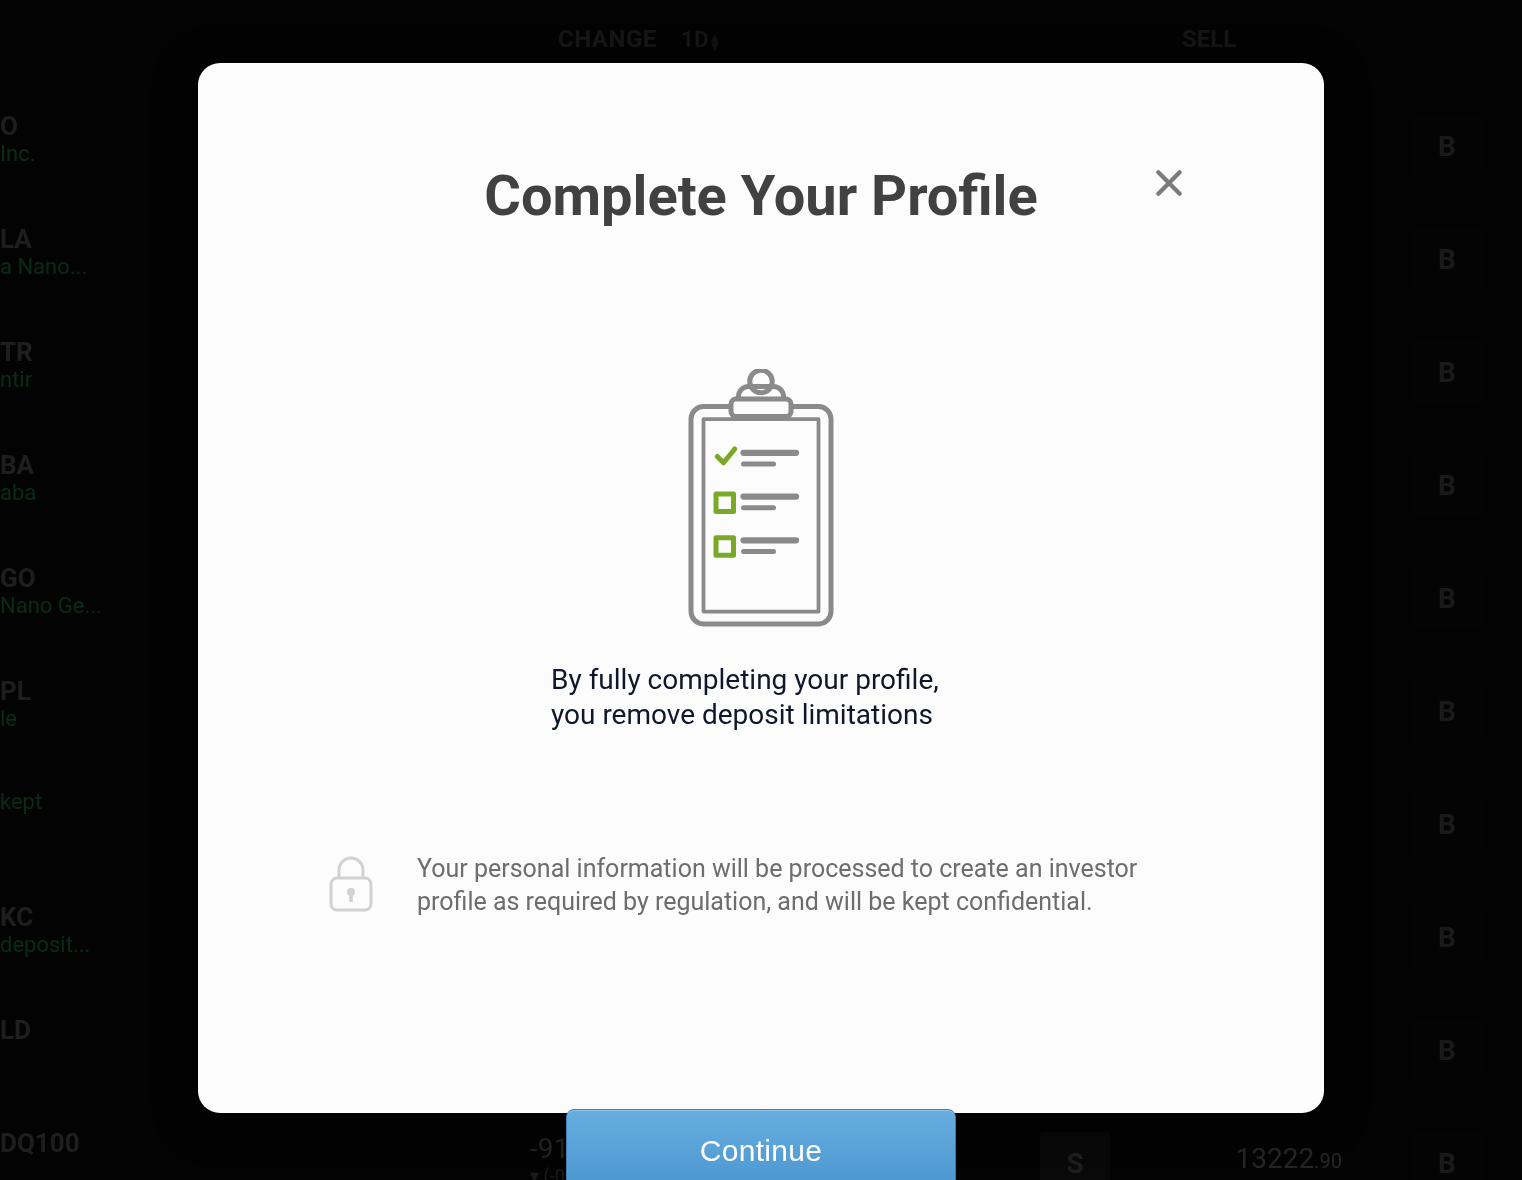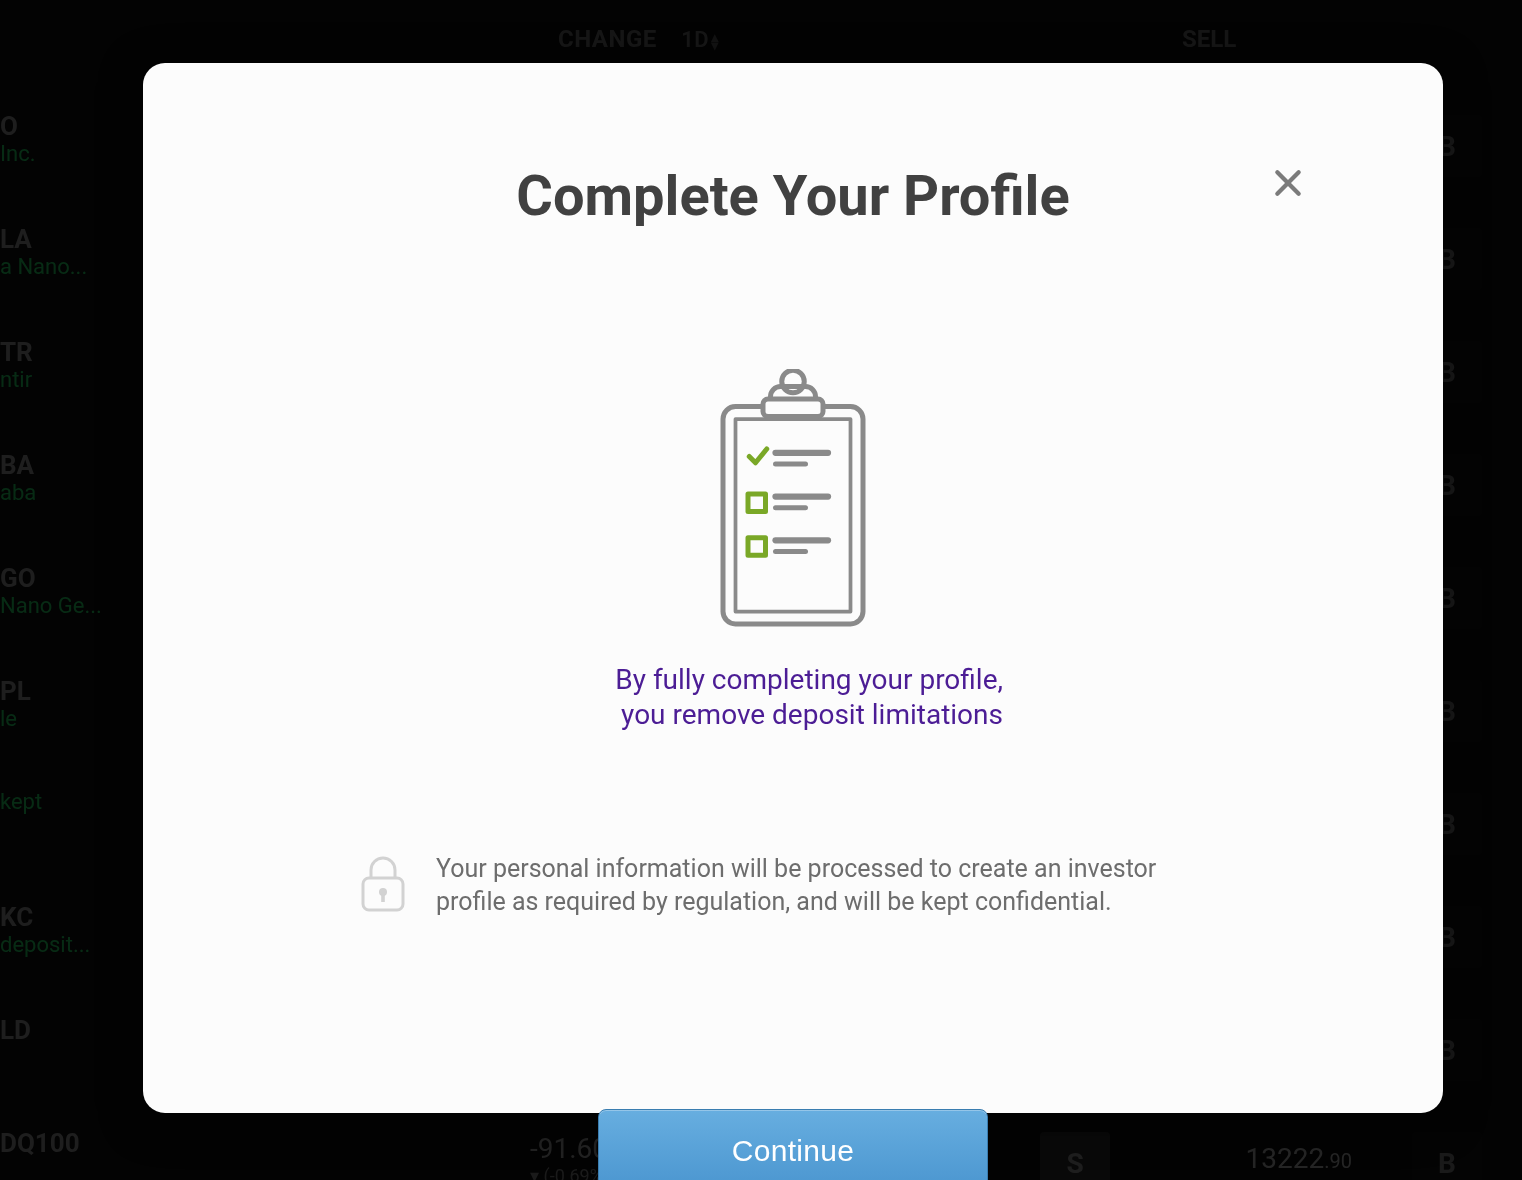--- a/index.html
+++ b/index.html
@@ -15,40 +15,40 @@
   .sortcaret { display: inline-block; font-size: 14px; vertical-align: middle; margin-left: 2px; color: #555; line-height: 8px; }
   .sell-col { left: 1182px; font-weight: 700; font-size: 24px; color: #666; }
 
   .rows { margin-top: 80px; }
   .row { height: 113px; position: relative; }
   .row .sym { position: absolute; left: 0; top: 6px; text-align: left; }
   .row .tkr { font-weight: 700; font-size: 26px; color: #888; white-space: nowrap; }
   .row .name { font-size: 22px; color: #22c55e; white-space: nowrap; }
   .row .bbtn { position: absolute; right: 0; top: 10px; width: 70px; height: 62px; background: #161616; color: #777; font-weight: 700; font-size: 28px; display: flex; align-items: center; justify-content: center; border-radius: 4px; }
   .row .sbtn { position: absolute; right: 372px; top: 10px; width: 70px; height: 62px; background: #2a2a2a; color: #888; font-weight: 700; font-size: 28px; display: flex; align-items: center; justify-content: center; border-radius: 4px; }
-  .row .sellprice { position: absolute; right: 130px; top: 20px; font-size: 28px; color: #aaa; }
+  .row .sellprice { position: absolute; right: 140px; top: 20px; font-size: 28px; color: #aaa; }
   .row .chg { position: absolute; left: 530px; top: 10px; font-size: 28px; color: #999; text-align: left; }
   .row .chg .pct { font-size: 18px; color: #777; }
 
   
   .overlay { position: absolute; inset: 0; background: rgba(0,0,0,0.78); }
 
   
-  .modal { position: absolute; top: 63px; left: 50%; transform: translateX(-50%); width: 1300px; height: 1050px; background: #fcfcfc; border-radius: 22px; box-shadow: 0 8px 40px rgba(0,0,0,.5); padding: 40px 48px 50px; margin-left: 32px; }
+  .modal { position: absolute; top: 63px; left: 50%; transform: translateX(-50%); width: 1126px; height: 1050px; background: #fcfcfc; border-radius: 22px; box-shadow: 0 8px 40px rgba(0,0,0,.5); padding: 40px 48px 50px; }
   .modal .close { position: absolute; top: 95px; right: 130px; width: 50px; height: 50px; display: flex; align-items: center; justify-content: center; cursor: pointer; color: #7b7b7b; }
   .modal .close svg { width: 32px; height: 32px; }
 
   .modal h1 { text-align: center; margin-top: 60px; font-size: 56px; font-weight: 700; color: #414141; }
 
   .clipboard-wrap { margin: 140px auto 0; width: 150px; }
   .clipboard-wrap svg { display: block; }
 
-  .desc { margin: 30px auto 0; text-align: right; font-size: 28px; line-height: 1.25; color: #4c1d95; max-width: 420px; }
+  .desc { margin: 30px auto 0; text-align: left; font-size: 28px; line-height: 1.25; color: #0f172a; max-width: 420px; }
 
-  .privacy { margin: 120px auto 0; display: flex; align-items: flex-start; gap: 28px; max-width: 870px; }
+  .privacy { margin: 120px auto 0; display: flex; align-items: flex-start; gap: 41px; max-width: 870px; }
   .privacy .lockicon { flex: 0 0 50px; color: #c9c9c9; }
   .privacy .lockicon svg { width: 50px; height: 62px; }
   .privacy p { font-size: 25px; line-height: 1.35; color: #6d6d6d; }
 
   .continue { display: block; margin: 190px auto 0; width: 390px; height: 84px; border-radius: 8px; border: 1px solid #3a7db0; background: linear-gradient(#67aee0, #4a95cf); color: #fff; font-size: 30px; font-weight: 400; letter-spacing: .3px; box-shadow: inset 0 1px 0 rgba(255,255,255,.3), 0 1px 0 rgba(0,0,0,.15); cursor: pointer; }
 </style>
 </head>
 <body>
 
 <div class="bg">

